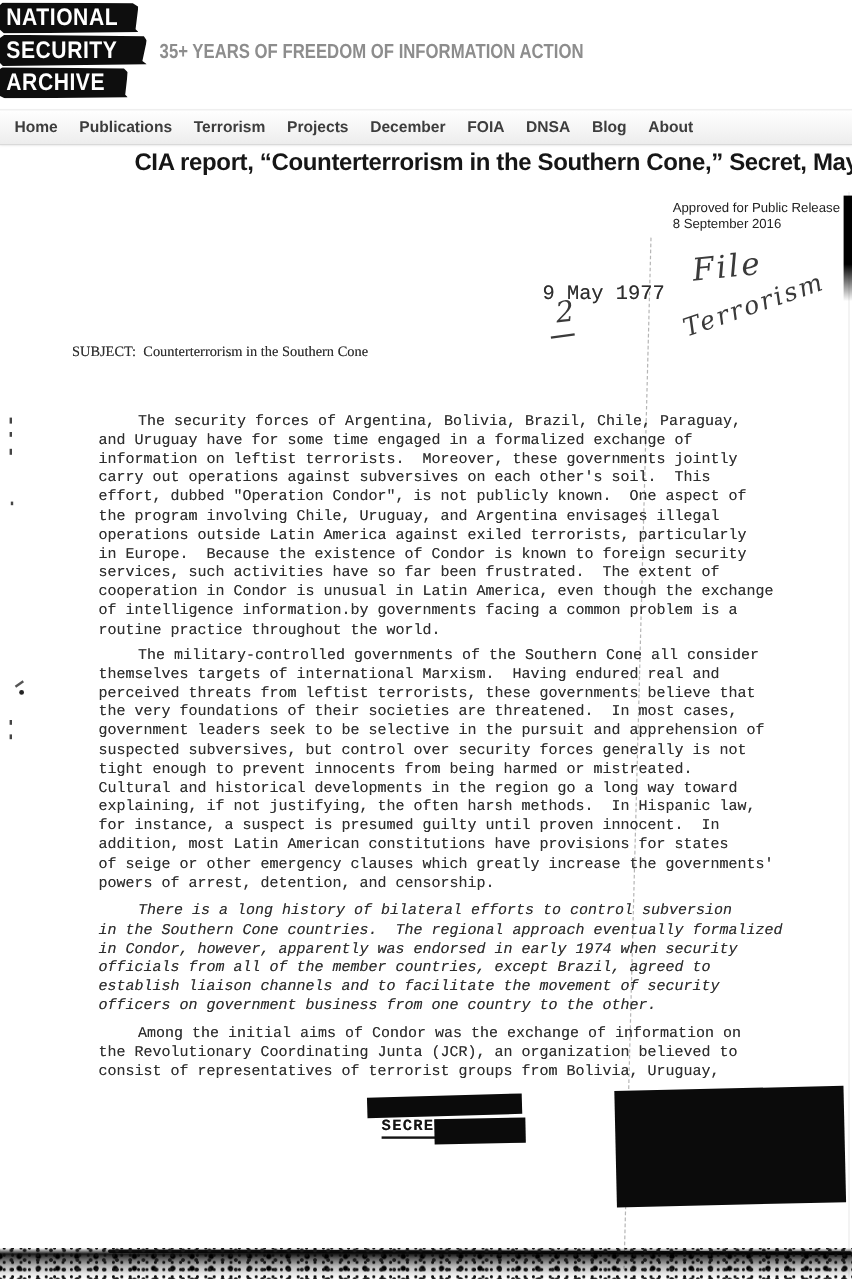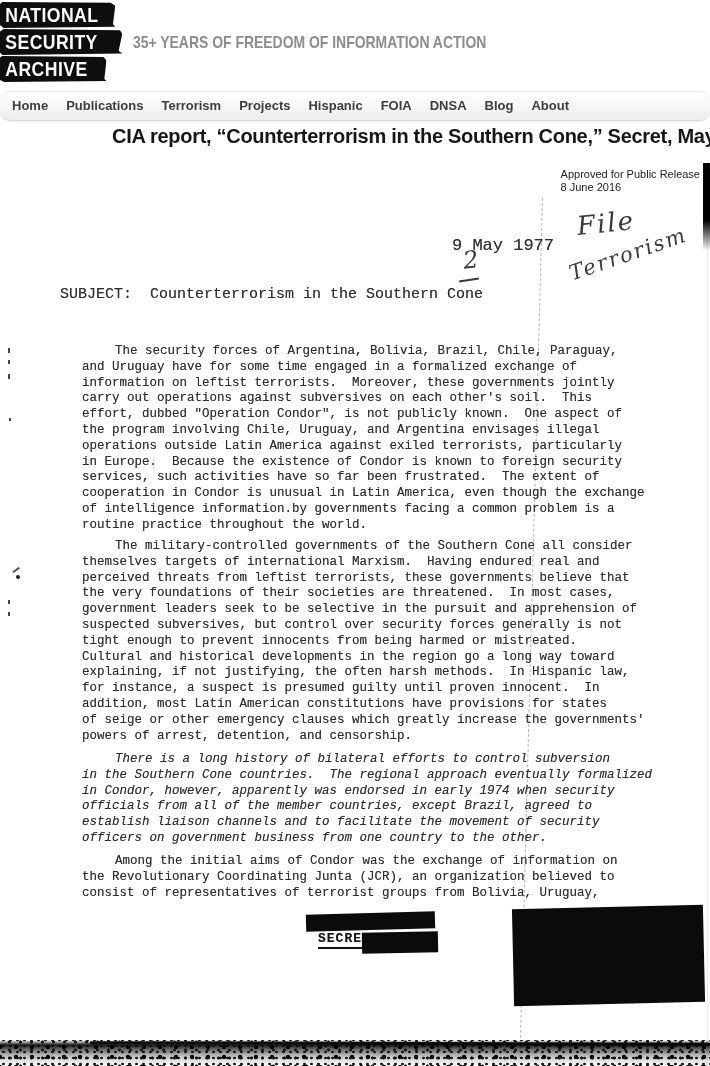--- a/index.html
+++ b/index.html
@@ -23,21 +23,21 @@
     position:absolute;left:133px;top:33px;font-size:17px;font-weight:bold;
     color:#8d8d8d;letter-spacing:0;white-space:nowrap;
     transform:scaleX(.82);transform-origin:left center;
   }
   
   .nav{
     position:absolute;left:0;top:91px;width:710px;height:28px;
     background:linear-gradient(#ffffff,#ededed);
     border-top:1px solid #ececec;border-bottom:1px solid #d9d9d9;
     box-shadow:0 1px 2px rgba(0,0,0,.06);
-    display:flex;align-items:center;border-radius:10px;
+    display:flex;align-items:center;
   }
   .nav-item{
     font-size:13px;font-weight:bold;color:#3d3d3d;line-height:28px;
     padding:0 9px;white-space:nowrap;cursor:pointer;
   }
   .nav-item:first-child{margin-left:3px;}
   
   .page-title{
     position:absolute;left:112px;top:125px;width:596px;
     font-size:20px;font-weight:bold;color:#161616;letter-spacing:-.3px;
@@ -54,21 +54,21 @@
     background:linear-gradient(#000 65%,rgba(0,0,0,0));
   }
   .right-edge-line{
     position:absolute;right:2px;top:0;bottom:0;width:1px;background:rgba(0,0,0,.08);
   }
   .typed{
     font-family:"Liberation Mono",monospace;color:#2e2e2e;
     text-shadow:0 0 .4px rgba(0,0,0,.45);
   }
   .doc-date{position:absolute;left:452px;top:76px;font-size:17px;}
-  .subject-line{position:absolute;left:60px;top:126px;font-size:15px;white-space:pre;}
+  .subject-line{position:absolute;left:60px;top:126px;font-size:12px;white-space:pre;font-family:Liberation Serif, serif;}
   .para{
     position:absolute;left:82px;width:606px;font-size:12.5px;line-height:15.8px;
     white-space:pre-wrap;text-indent:33px;
   }
   .p1{top:184px;}
   .p2{top:379px;}
   .p3{top:592px;font-style:italic;}
   .p4{top:694px;}
   
   .handwrite{
@@ -131,34 +131,34 @@
     <div class="logo-bar lb2"><span>SECURITY</span></div>
     <div class="logo-bar lb3"><span>ARCHIVE</span></div>
   </div>
   <div class="tagline">35+ YEARS OF FREEDOM OF INFORMATION ACTION</div>
 
   <div class="nav">
     <span class="nav-item">Home</span>
     <span class="nav-item">Publications</span>
     <span class="nav-item">Terrorism</span>
     <span class="nav-item">Projects</span>
-    <span class="nav-item">Hispanic</span>
+    <span class="nav-item">December</span>
     <span class="nav-item">FOIA</span>
     <span class="nav-item">DNSA</span>
     <span class="nav-item">Blog</span>
     <span class="nav-item">About</span>
   </div>
 
   <div class="page-title">CIA report, “Counterterrorism in the Southern Cone,” Secret, May 9, 1977</div>
 
   <div class="doc">
 
     <div class="release-stamp">
       <div>Approved for Public Release</div>
-      <div>8 June 2016</div>
+      <div>8 September 2016</div>
     </div>
     <div class="right-black-bar"></div>
     <div class="right-edge-line"></div>
 
     <div class="fold-line"></div>
 
     <div class="typed doc-date">9 May 1977</div>
 
     <div class="handwrite hw-page-num">2</div>
     <div class="hw-page-num-underline"></div>

